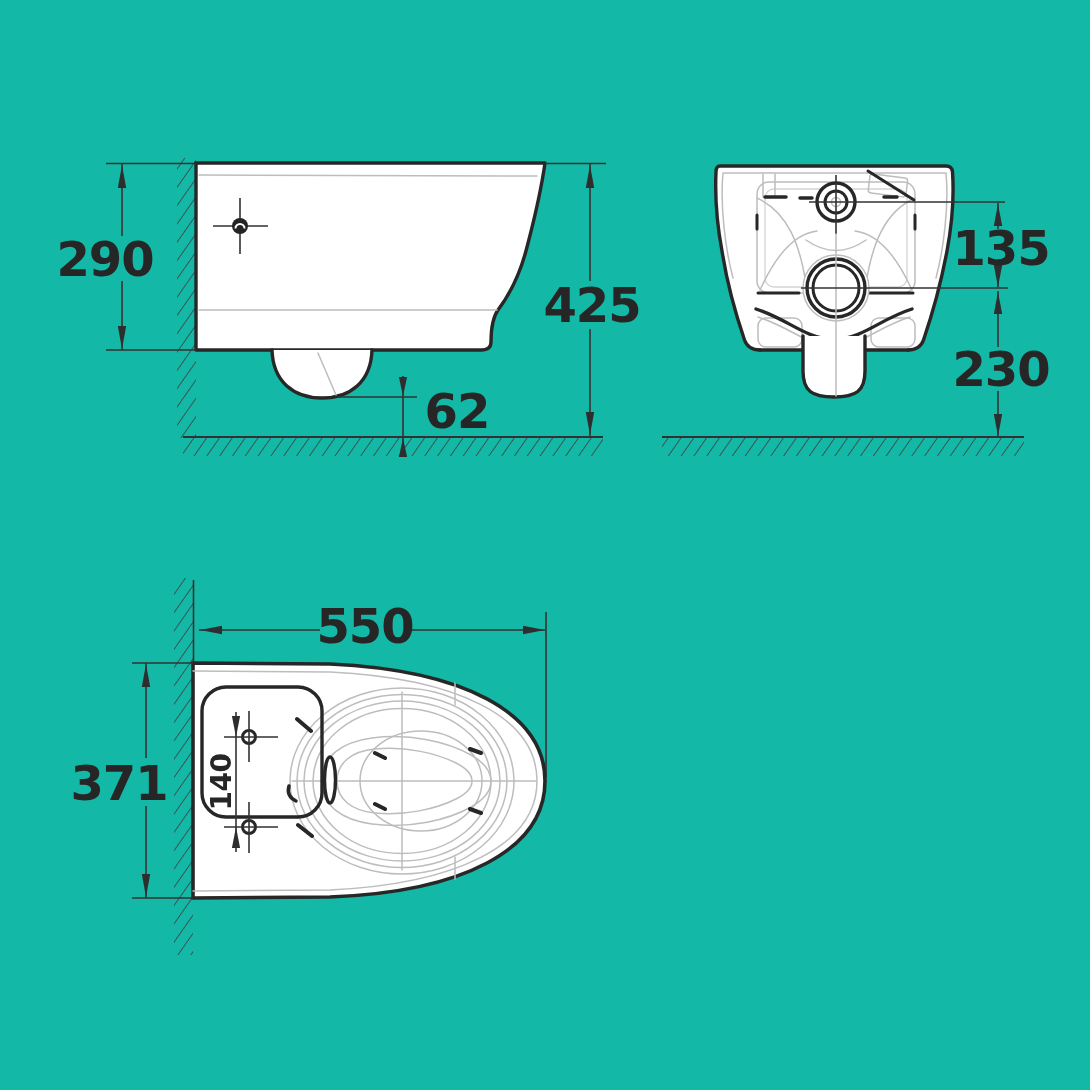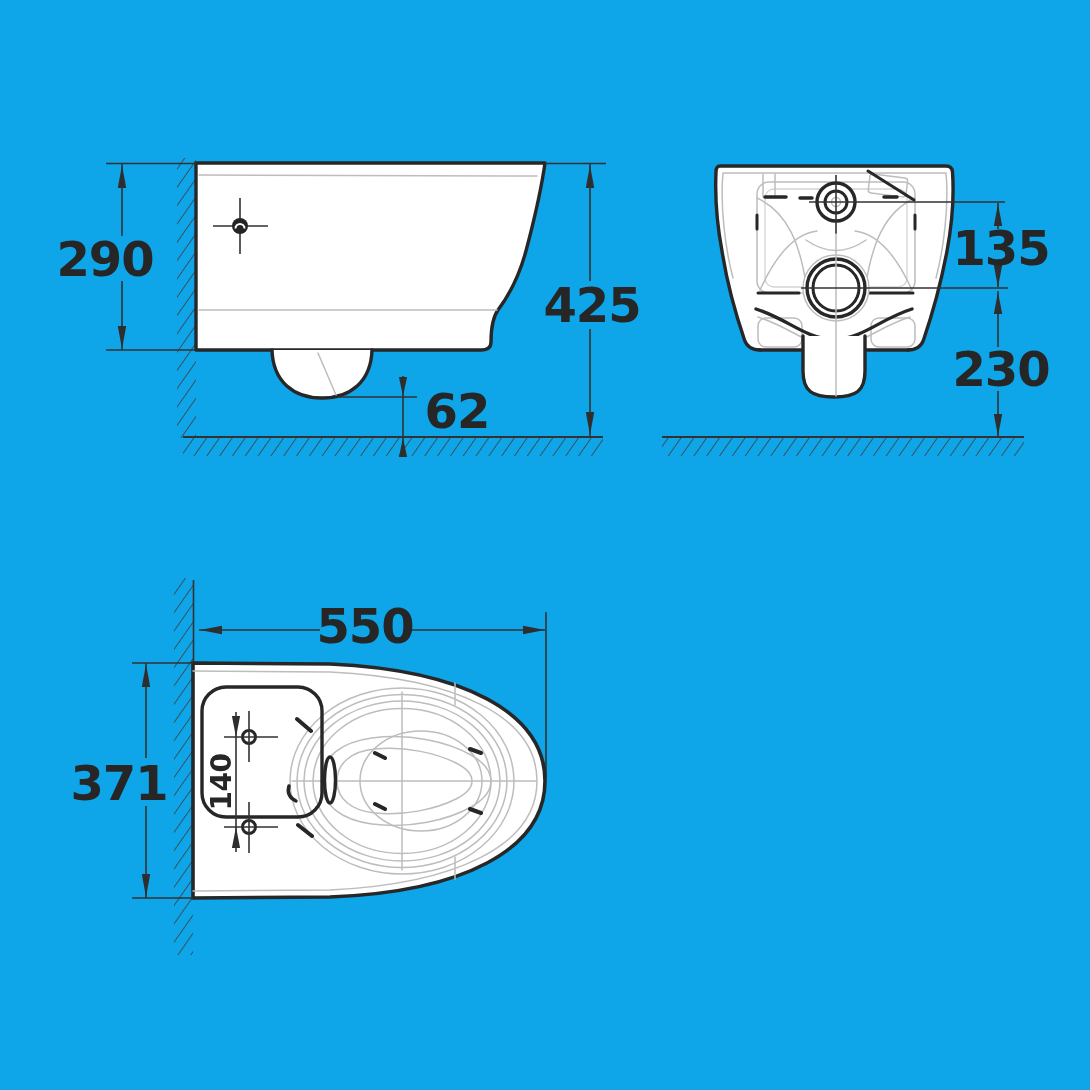--- a/index.html
+++ b/index.html
@@ -1,16 +1,16 @@
 <!DOCTYPE html>
 <html><head>
 <meta charset="utf-8">
 <style>
   html,body{margin:0;padding:0;background:#ffffff;}
-  #stage{position:relative;width:1090px;height:1090px;background:#0ea5e9;overflow:hidden;
+  #stage{position:relative;width:1090px;height:1090px;background:#14b8a6;overflow:hidden;
          font-family:"DejaVu Sans",sans-serif;}
   svg{position:absolute;left:0;top:0;}
   
   .b  {stroke:#272727;stroke-width:3.4;fill:none;stroke-linecap:round;stroke-linejoin:round;}
   .b2 {stroke:#272727;stroke-width:3;fill:none;stroke-linecap:round;}
   .b3 {stroke:#272727;stroke-width:3.6;fill:none;stroke-linecap:round;}
   .t  {stroke:#323232;stroke-width:1.6;fill:none;stroke-linecap:butt;}
   .t2 {stroke:#323232;stroke-width:1.8;fill:none;}
   .g  {stroke:#bdbdbd;stroke-width:1.5;fill:none;stroke-linecap:round;}
   .g2 {stroke:#d4d4d4;stroke-width:1.3;fill:none;}

